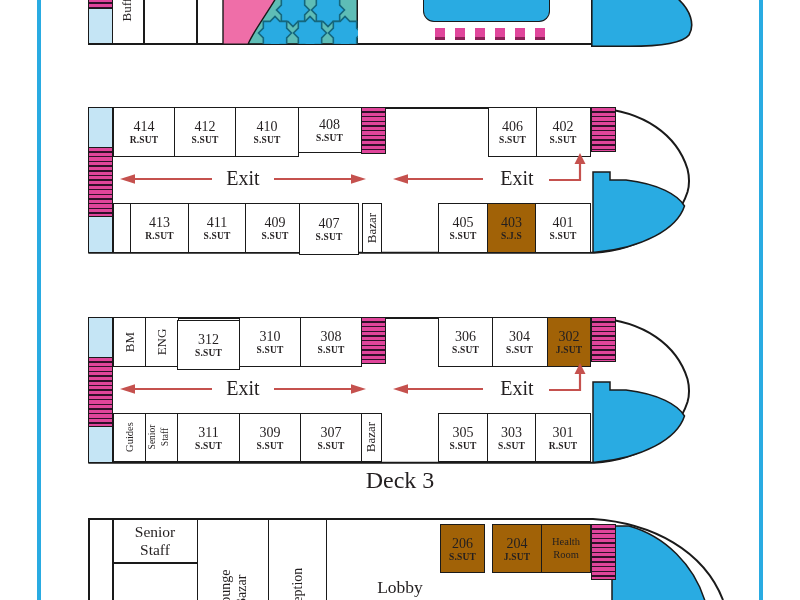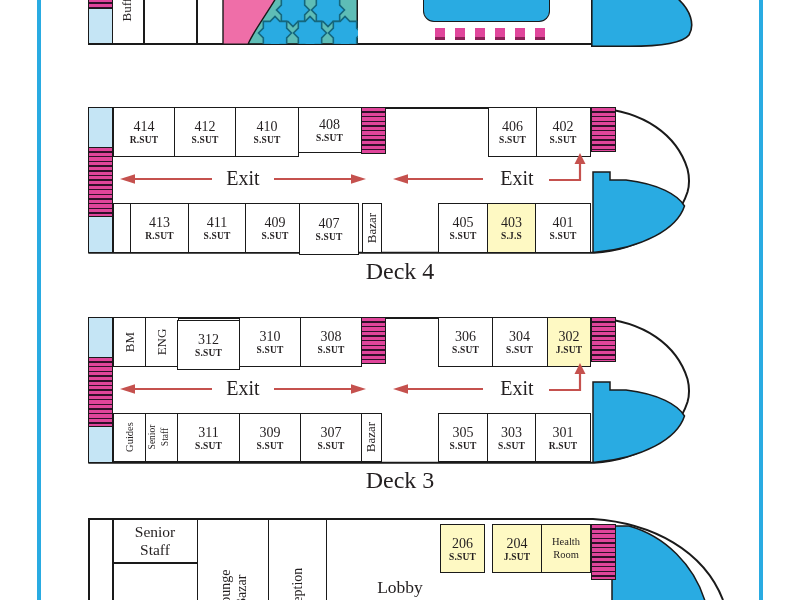--- a/index.html
+++ b/index.html
@@ -4,21 +4,21 @@
 <style>
   html,body{margin:0;padding:0;background:#fff;}
   .page{position:relative;width:800px;height:600px;overflow:hidden;background:#fff;
         font-family:"Liberation Serif",serif;color:#231f20;}
   .abs{position:absolute;}
   .frame{position:absolute;top:0;bottom:0;width:3.5px;background:#29abe2;}
   .room{position:absolute;background:#fff;border:1.7px solid #1a1a1a;display:flex;
         flex-direction:column;align-items:center;justify-content:center;box-sizing:border-box;}
   .room .num{font-size:14px;line-height:17px;}
   .room .typ{font-size:9.5px;font-weight:bold;line-height:11px;letter-spacing:.2px;}
-  .yellow{background:#fef9c3;align-items:center;}
+  .yellow{background:#a16207;align-items:center;}
   .stairs{position:absolute;border:1.6px solid #1a1a1a;box-sizing:border-box;
           background:repeating-linear-gradient(180deg,#e0459b 0 3.2px,#30102a 3.2px 4.7px);}
   .stern{position:absolute;width:25px;background:#c5e5f5;border:1.8px solid #1a1a1a;box-sizing:border-box;}
   .vrot{position:absolute;width:90px;height:14px;line-height:14px;text-align:center;
         transform:rotate(-90deg);font-size:13px;white-space:nowrap;}
   .deck-label{position:absolute;width:200px;text-align:center;font-size:24px;}
   .exit-text{position:absolute;font-size:20px;text-align:center;}
   .line-v{position:absolute;width:1.7px;background:#1a1a1a;}
   .line-h{position:absolute;height:1.7px;background:#1a1a1a;}
   .lounger{position:absolute;width:10px;height:9px;background:#e0459b;border-bottom:3px solid #8b2056;}
@@ -150,21 +150,20 @@
     </div>
     <div class="room yellow" style="left:486.5px;top:203px;width:50px;height:50px">
       <div class="num">403</div>
       <div class="typ">S.J.S</div>
     </div>
     <div class="room" style="left:535px;top:203px;width:56px;height:50px">
       <div class="num">401</div>
       <div class="typ">S.SUT</div>
     </div>
   </div>
-  <div class="deck-label" style="left:300px;top:258px">Deck 4</div>
 
   <div>
     <svg class="abs" style="left:88px;top:317px" width="612" height="147" viewBox="0 0 612 147">
       <path d="M1,1 L508,1 C556,4 589,28 599.5,62 C601.5,70 601.5,78 599.5,85 C588,120 552,142.5 506,145.8 L1,145.8 Z" fill="#fff" stroke="#1a1a1a" stroke-width="2" stroke-linejoin="round"></path>
       <path d="M505,65 L522,65 L522,73 L538,73 C571,77 590,88 596.5,99 C589,122 555,141 507,145.3 L505,145.3 Z" fill="#29abe2" stroke="#1a1a1a" stroke-width="1.5"></path>
     </svg>
     <div class="stern" style="left:88px;top:317px;height:146px"></div>
     <div class="stairs" style="left:88px;top:357px;width:25px;height:70px"></div>
 
     <div class="room" style="left:113px;top:317px;width:33.5px;height:50px"></div>

